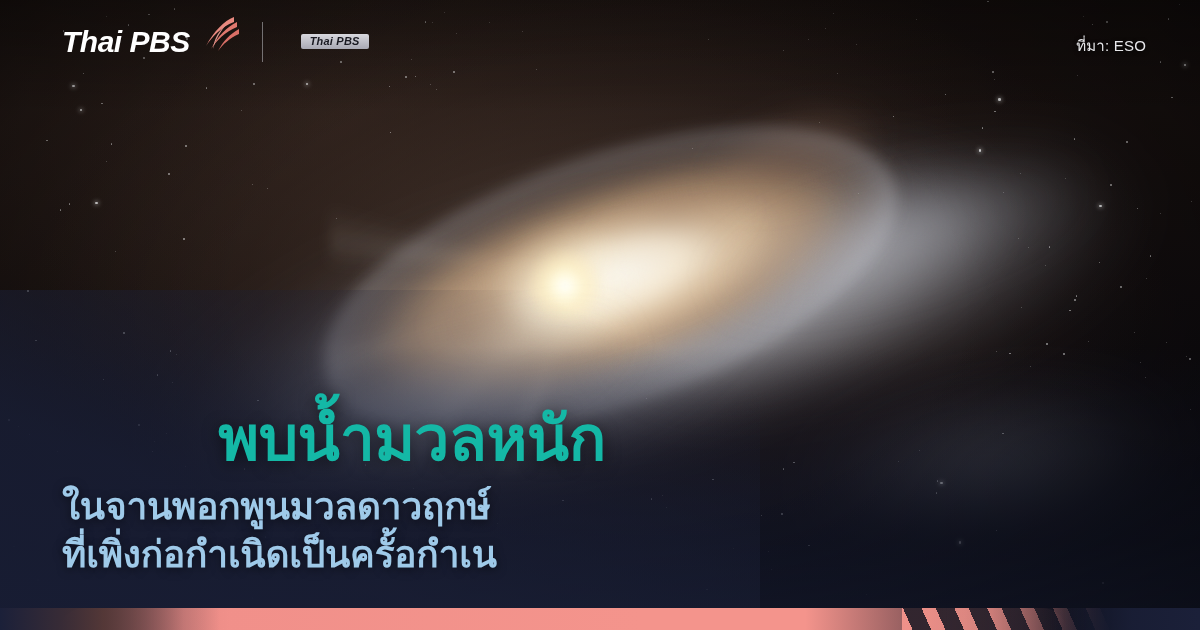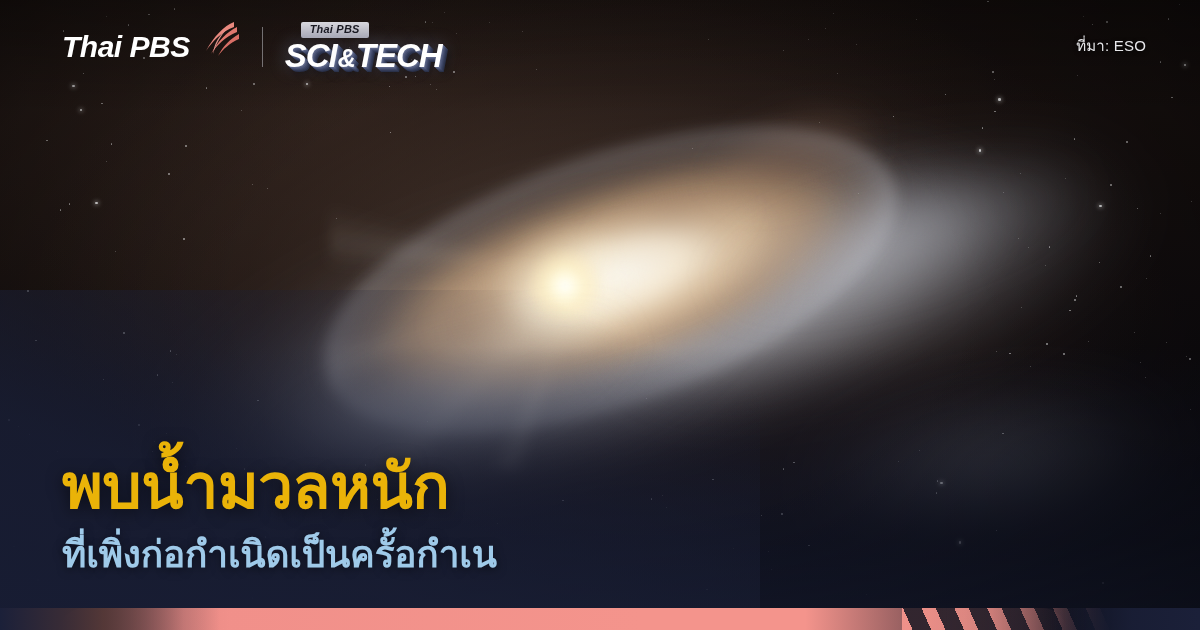--- a/index.html
+++ b/index.html
@@ -187,24 +187,25 @@
 
   .source {
     position:absolute; right:54px; top:34px;
     color:#e7e7ea; font-size:15px; letter-spacing:.2px; white-space:nowrap;
     text-shadow:0 1px 4px rgba(0,0,0,.8);
   }
 
   
   .copy { position:absolute; left:62px; bottom:52px; width:700px; }
   .headline {
-    color:#eab308; font-size:62px; font-weight:bold; line-height:1.08;
+    color:#14b8a6; font-size:62px; font-weight:bold; line-height:1.08;
     letter-spacing:-.5px; white-space:nowrap;
     text-shadow:0 3px 16px rgba(0,0,0,.55);
     margin-bottom:10px;
+    text-align:center;
   }
   .subline {
     color:#9fcae9; font-size:37px; font-weight:bold; line-height:1.28;
     letter-spacing:-.2px; white-space:nowrap;
     text-shadow:0 2px 10px rgba(0,0,0,.5);
   }
 
   
   .bottombar {
     position:absolute; left:0; bottom:0; width:1200px; height:22px;
@@ -457,32 +458,30 @@
             <path d="M45 14 C36 19 29 26 24 36 C29 29 36 23 45 19 Z" fill="#d96f66"></path>
             <path d="M33 9 C27 15 22 24 19 34 C20 24 25 15 33 9 Z" fill="#f0a199" opacity=".9"></path>
           </svg>
         </span>
       </div>
 
       <div class="divider"></div>
 
       <div class="scitech">
         <span class="st-tag">Thai PBS</span>
-        <span class="st-main">
-          <span>SCI</span><span class="amp">&amp;</span><span>TECH</span>
-        </span>
       </div>
 
     </div>
 
     <div class="source">ที่มา: ESO</div>
   </div>
 
   <div class="copy">
     <div class="headline">พบน้ำมวลหนัก</div>
+    <div class="subline">ในจานพอกพูนมวลดาวฤกษ์</div>
     <div class="subline">ที่เพิ่งก่อกำเนิดเป็นครั้อกำเน</div>
   </div>
 
   <div class="bottombar">
     <div class="bar-fill"></div>
     <div class="bar-stripes"></div>
     <div class="bar-left-fade"></div>
     <div class="bar-right-fade"></div>
   </div>
 

